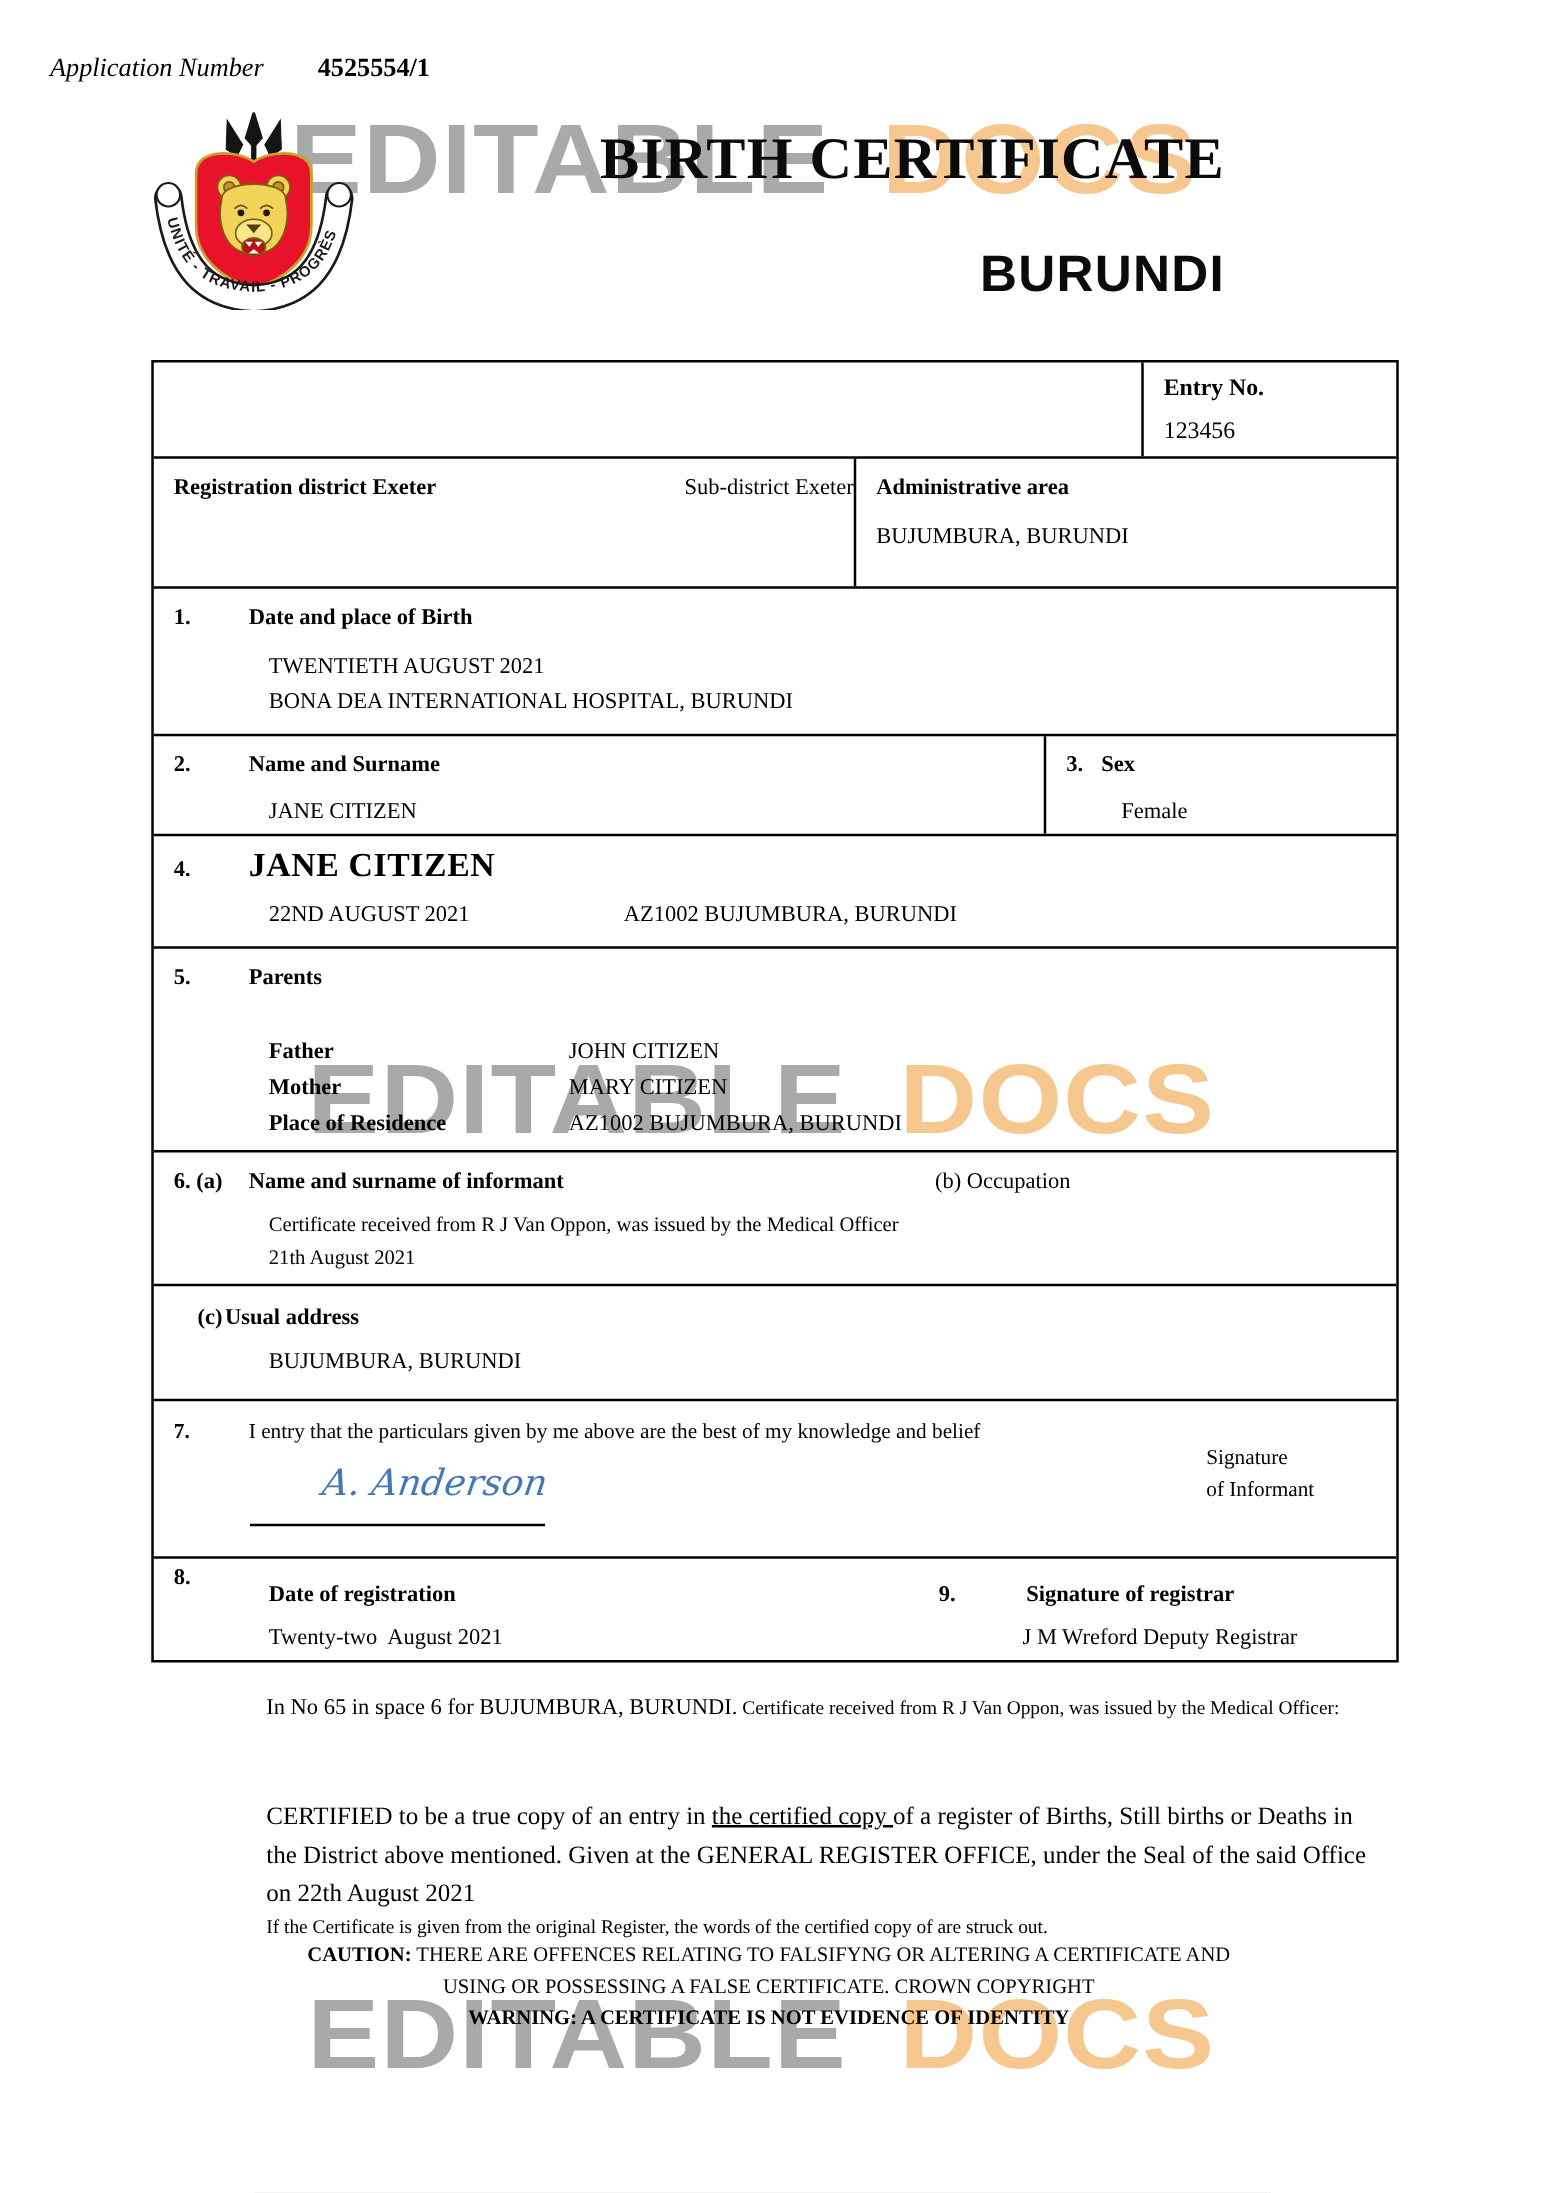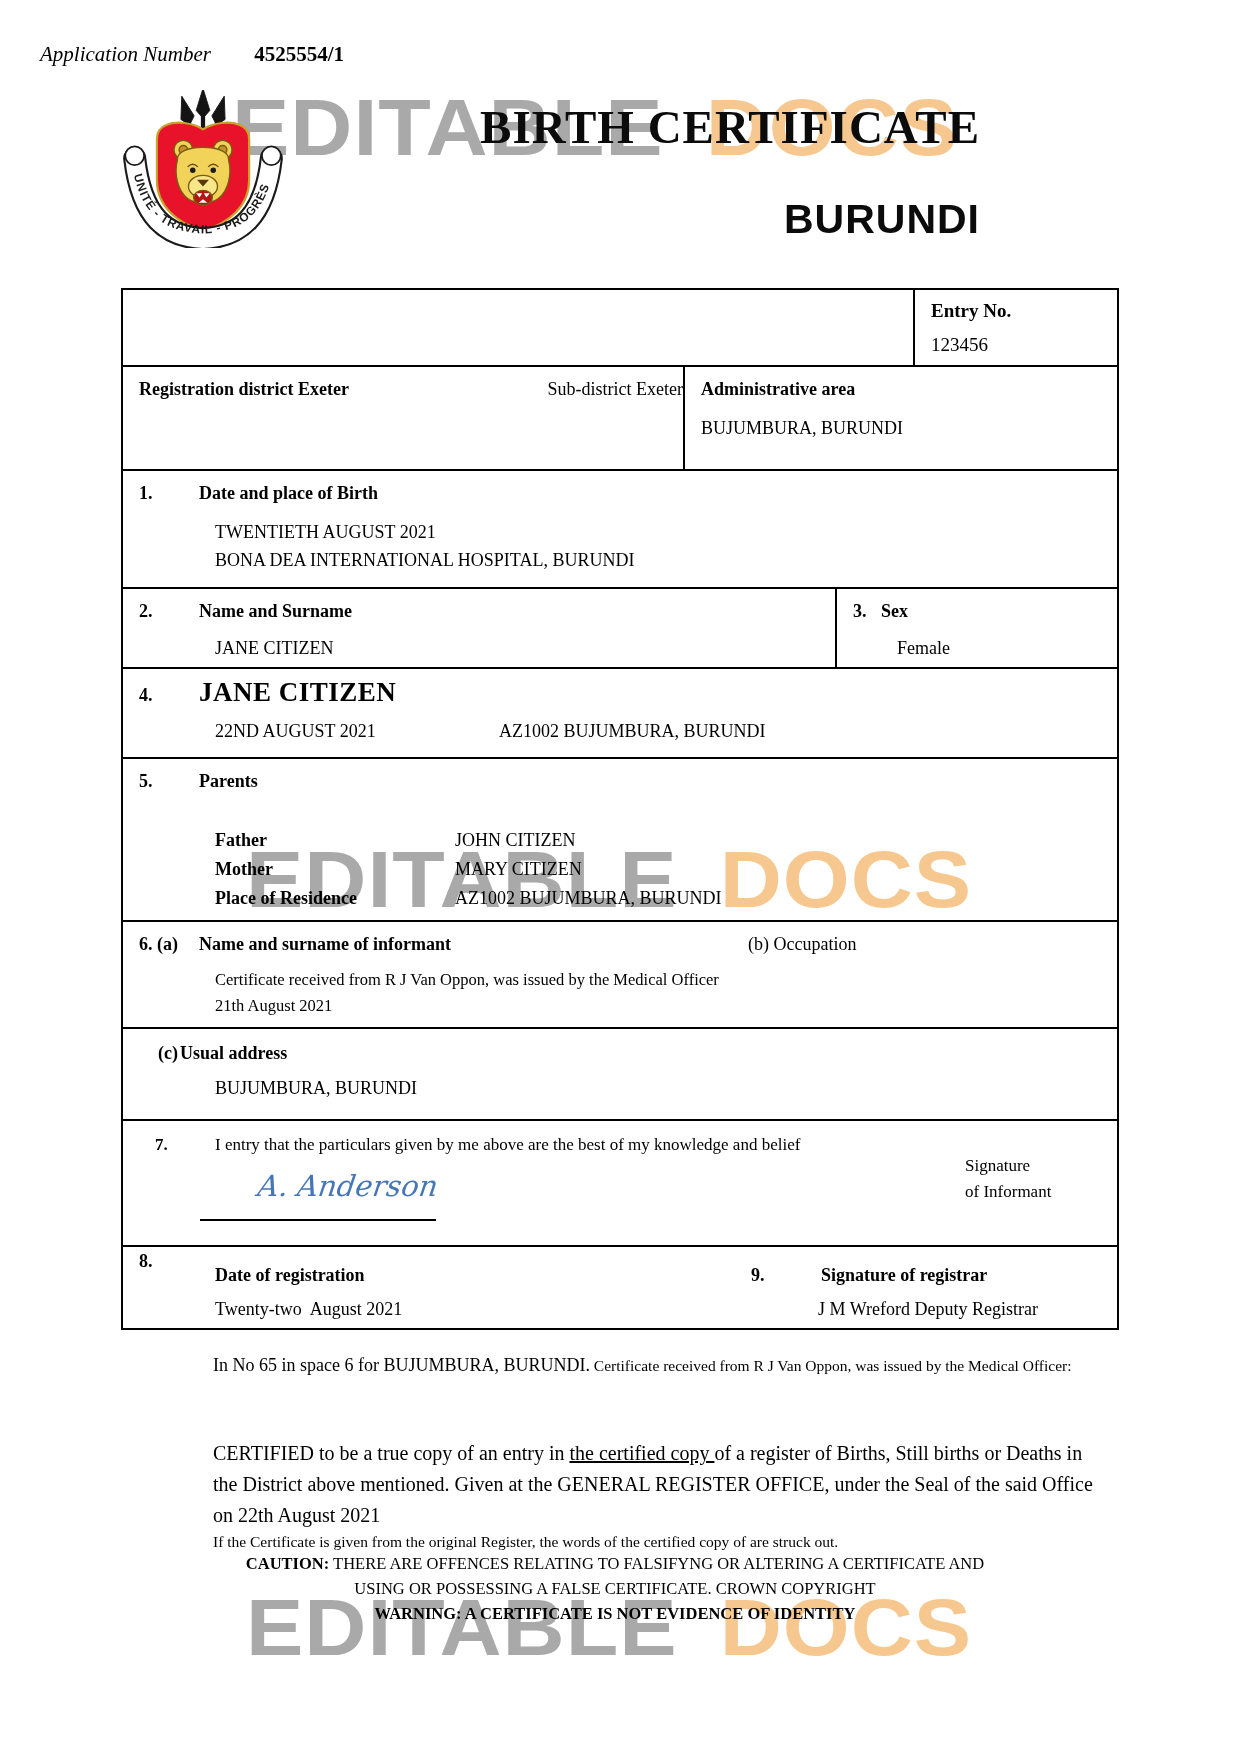--- a/index.html
+++ b/index.html
@@ -70,21 +70,21 @@
   .r-5 .kv .k{width:240px;font-weight:bold;flex:none;}
   .r-5 .parents-block{margin-top:34px;}
   .r-6a{height:107px;font-size:18px;padding-top:12px;font-family:Liberation Serif, serif;}
   .r-6a .num6{display:inline-block;width:76px;padding-left:16px;font-weight:bold;box-sizing:border-box;}
   .r-6a .occ{position:absolute;left:625px;top:12px;font-weight:normal;}
   .r-6a .lines{margin-left:92px;margin-top:12px;line-height:26px;font-size:16.5px;}
   .r-6c{height:92px;font-size:18px;padding-top:14px;}
   .r-6c .numc{display:inline-block;width:57px;padding-left:35px;font-weight:bold;box-sizing:border-box;}
   .r-6c .val{margin-left:92px;margin-top:14px;}
   .r-7{height:126px;font-size:17px;}
-  .r-7 .stmt-line{padding-top:14px;margin-left:16px;}
+  .r-7 .stmt-line{padding-top:14px;}
   .r-7 .sig-script{
     position:absolute;left:110px;top:48px;width:230px;text-align:center;
     font-family:"DejaVu Serif",serif;font-style:italic;font-size:29px;color:#4577b5;
     transform:skewX(-8deg);
   }
   .r-7 .sig-line{position:absolute;left:77px;top:98px;width:236px;border-bottom:2px solid #000;}
   .r-7 .sig-label{position:absolute;left:842px;top:32px;line-height:26px;font-size:17px;}
   .r-89{height:83px;font-size:18px;}
   .r-89 .n8{position:absolute;left:16px;top:4px;font-weight:bold;}
   .r-89 .l8{position:absolute;left:92px;top:18px;font-weight:bold;}

